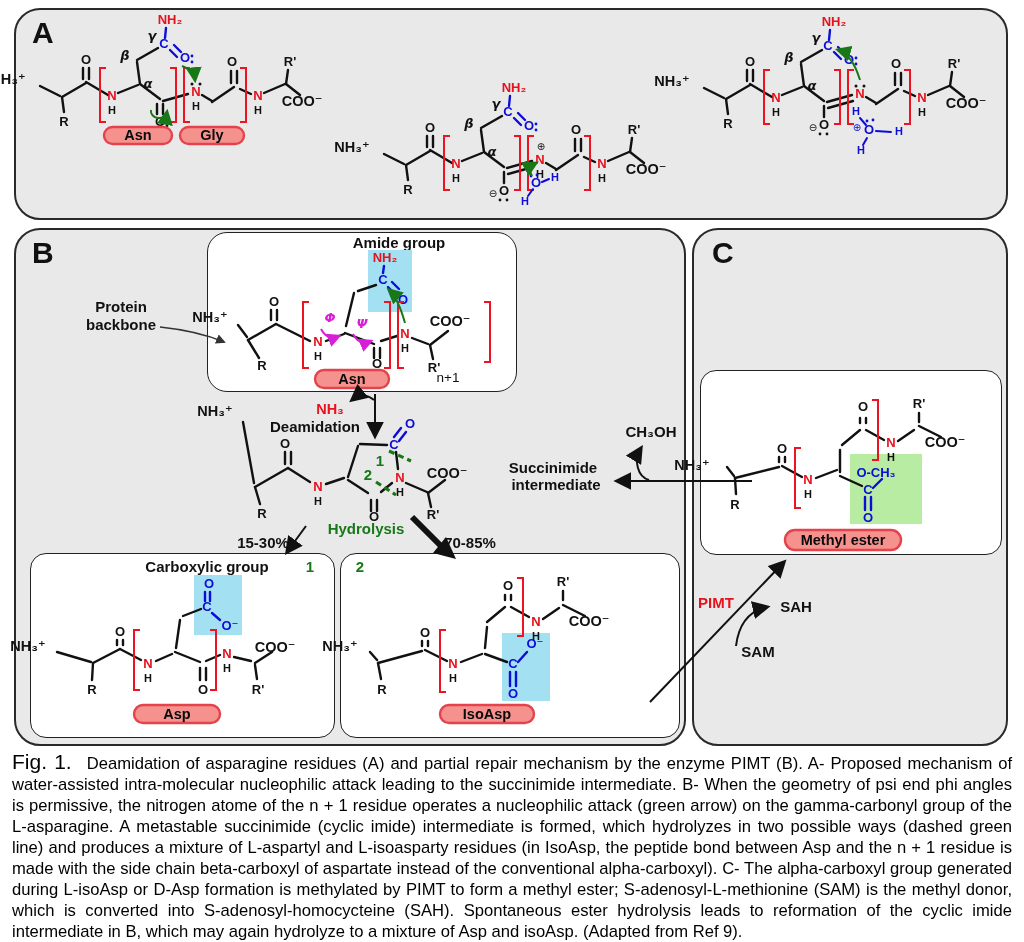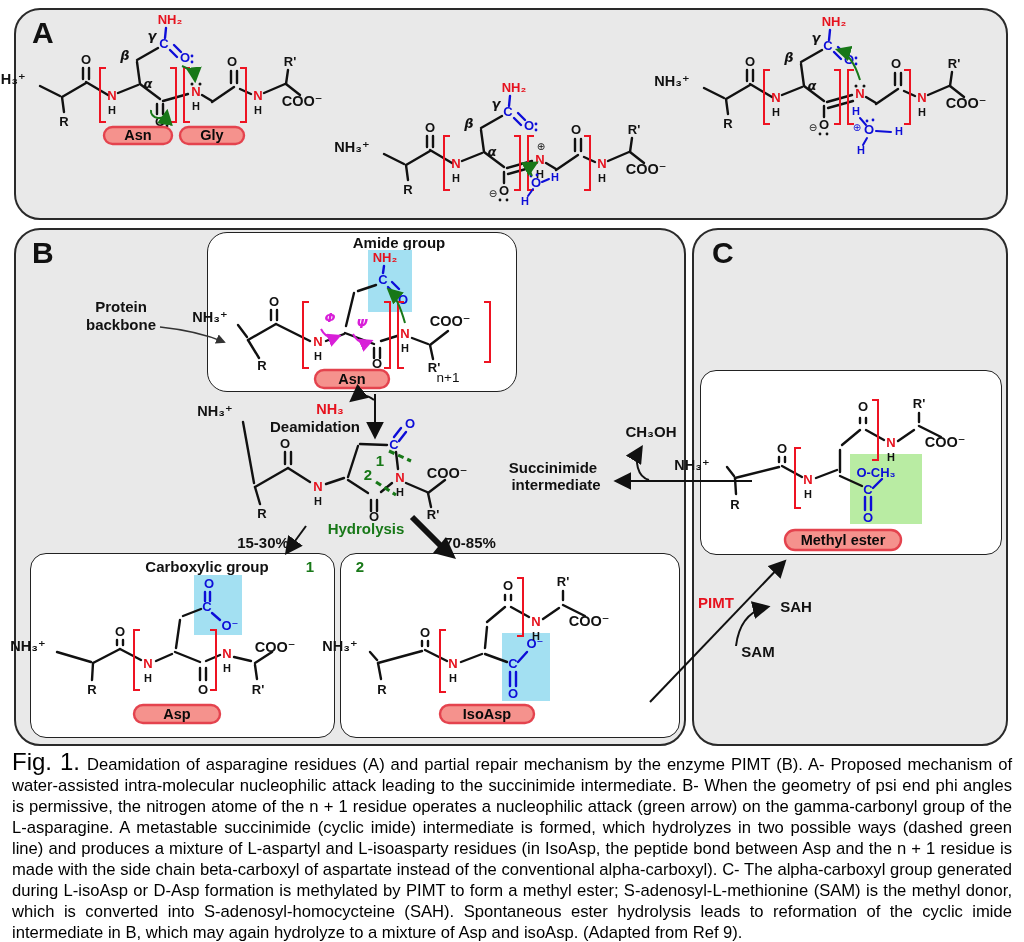--- a/index.html
+++ b/index.html
@@ -34,21 +34,21 @@
   .ga{stroke:#187818;stroke-width:2;fill:none;}
   .gd{stroke:#187818;stroke-width:3.2;stroke-dasharray:6 4;fill:none;}
   .ka{stroke:#111;stroke-width:2;fill:none;}
   .kt{stroke:#111;stroke-width:6;fill:none;}
   .gya{stroke:#333;stroke-width:1.4;fill:none;}
   .pill{fill:#f5928d;stroke:#e4434e;stroke-width:2.4;}
   .hlc{fill:#a3e0f2;} .hlg{fill:#b9eca3;}
   
   #caption{position:absolute;left:12px;top:751px;width:1000px;text-align:justify;
     font-size:16.6px;line-height:21px;color:#000;}
-  #caption .figlab{font-size:24px;margin-right:7px;}
+  #caption .figlab{font-size:21px;margin-right:15px;}
 </style>
 </head>
 <body>
 
 <div id="fig">
 
   <div class="panel" id="panelA"></div>
   <div class="panel" id="panelB"></div>
   <div class="panel" id="panelC"></div>
 

